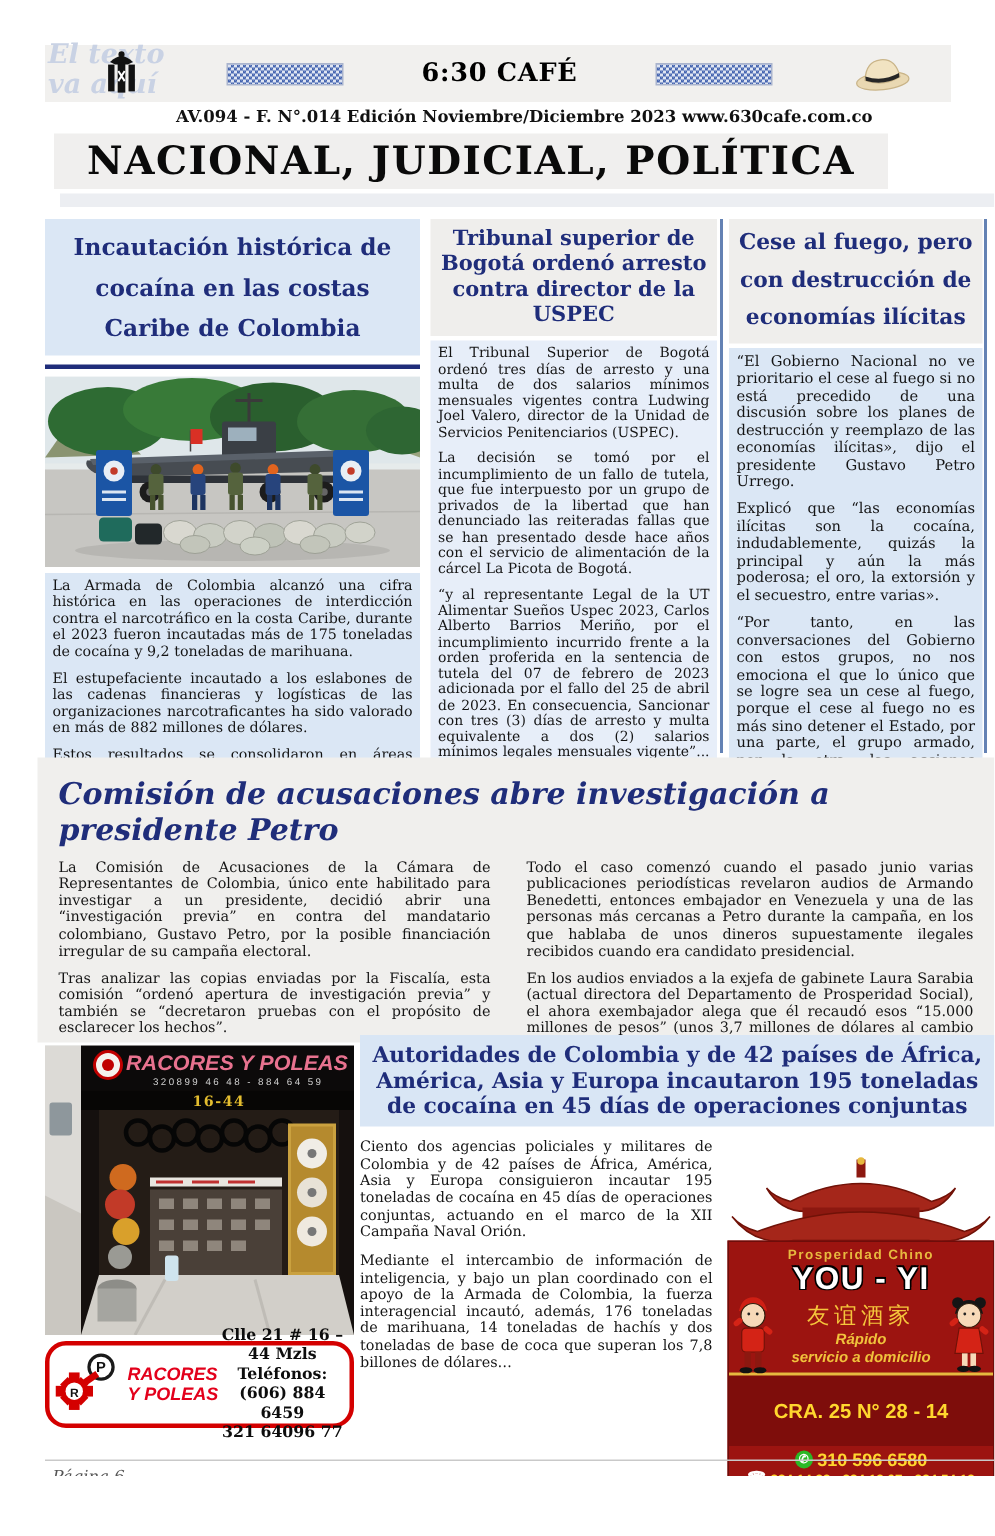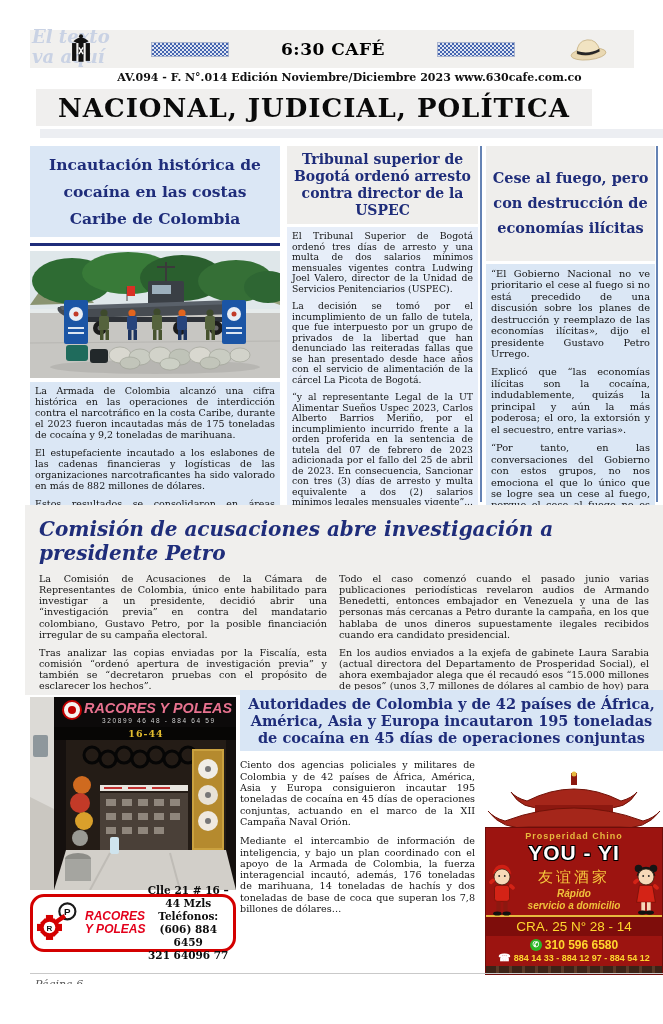--- a/index.html
+++ b/index.html
@@ -32,39 +32,39 @@
   .col{position:absolute;top:146px;}
   .col1{left:30px;width:250px;}
   .col2{left:287px;width:191px;}
   .col3{left:486px;width:169px;}
   .vline{position:absolute;top:146px;width:2px;height:356px;background:#6482b4;}
   .vl1{left:480px;} .vl2{left:656px;}
 
   .a-title{color:#1f2d7a;font-weight:bold;text-align:center;box-sizing:border-box;}
   .t1{background:#dbe7f5;font-size:15.5px;line-height:1.75;padding:5px 3px;}
   .t2{background:#efeeec;font-size:14px;line-height:1.22;padding:5px 2px;}
-  .t3{background:#efeeec;font-size:14.5px;line-height:1.72;padding:20px 2px;}
+  .t3{background:#efeeec;font-size:14.5px;line-height:1.72;padding:4px 2px;}
   .rule{height:3px;background:#1f2d7a;margin:6px 0 5px;}
   .photo1{display:block;width:250px;height:127px;margin:0 0 4px;}
 
   .body{background:#dbe7f5;text-align:justify;padding:4px 5px;box-sizing:border-box;}
   .body p{margin:0 0 7px;}
   .body p:last-child{margin-bottom:2px;}
   .col1 .body p{font-size:9.5px;line-height:1.15;}
   .col2 .body{background:#e7eef9;margin-top:3px;}
   .col2 .body p{font-size:9.3px;line-height:1.13;}
   .col3 .body{margin-top:3px;}
   .col3 .body p{font-size:9.8px;line-height:1.17;}
   .byline{text-align:left !important;}
 
   
   .comision{position:absolute;left:25px;top:505px;width:638px;height:190px;background:#f0efed;
             box-sizing:border-box;padding:12px 14px 0;overflow:hidden;}
   .comision h2{margin:0 0 8px;color:#1f2d7a;font-style:italic;font-weight:bold;font-size:20px;}
-  .comision .cols{display:flex;gap:12px;}
+  .comision .cols{display:flex;gap:24px;}
   .comision .c{text-align:justify;font-size:9.6px;line-height:1.16;}
   .comision .cleft{width:288px;}
   .comision .cright{flex:1;}
   .comision p{margin:0 0 7px;}
 
   
   .racores{position:absolute;left:30px;top:697px;width:206px;}
   .r-photo{display:block;width:206px;height:193px;}
   .r-card{margin-top:4px;height:58px;border:3px solid #d40000;border-radius:14px;background:#fff;
           display:flex;align-items:center;gap:2px;padding:2px 4px;box-sizing:border-box;}
@@ -81,21 +81,21 @@
   .orion-text p{margin:0 0 8px;font-size:9.6px;line-height:1.18;}
 
   .youyi{width:178px;margin-top:12px;font-family:"Liberation Sans",sans-serif;text-align:center;}
   .pagoda{display:block;margin:0 auto -2px;}
   .yy-body{background:#9c1410;border:1px solid #6d0d0a;padding:3px 4px 0;position:relative;}
   .yy-sub{color:#e7b93f;font-weight:bold;font-size:9px;letter-spacing:1px;}
   .yy-name{color:#fff;font-size:21px;font-weight:bold;letter-spacing:1px;
            text-shadow:1px 1px 0 #000,-1px -1px 0 #000,1px -1px 0 #000,-1px 1px 0 #000;}
   .yy-ch{color:#f5c63c;font-size:15px;letter-spacing:3px;margin:3px 0 1px;}
   .yy-tag{color:#f0c23c;font-style:italic;font-weight:bold;font-size:10px;line-height:1.15;}
-  .yy-addr{background:#7e0d0b;color:#ffd72e;font-weight:normal;font-size:13.5px;padding:2px 0;
+  .yy-addr{background:#7e0d0b;color:#ffd72e;font-weight:bold;font-size:13.5px;padding:16px 0;
            margin:4px -4px 0;border-top:2px solid #e7b93f;}
   .yy-wa,.yy-ph{color:#ffd72e;font-weight:bold;display:flex;align-items:center;
                 justify-content:center;gap:3px;}
   .yy-wa{font-size:12px;padding:2px 0 1px;}
   .yy-ph{font-size:9px;padding-bottom:3px;}
   .wa-icon{display:inline-flex;align-items:center;justify-content:center;width:12px;height:12px;
            border-radius:50%;background:#2bb826;color:#fff;font-size:8px;line-height:1;}
   .ph-icon{color:#fff;font-size:10px;line-height:1;}
   .yy-base{height:8px;margin:0 -4px;
            background:repeating-linear-gradient(90deg,#3c2317 0 10px,#5a3a28 10px 13px);}

